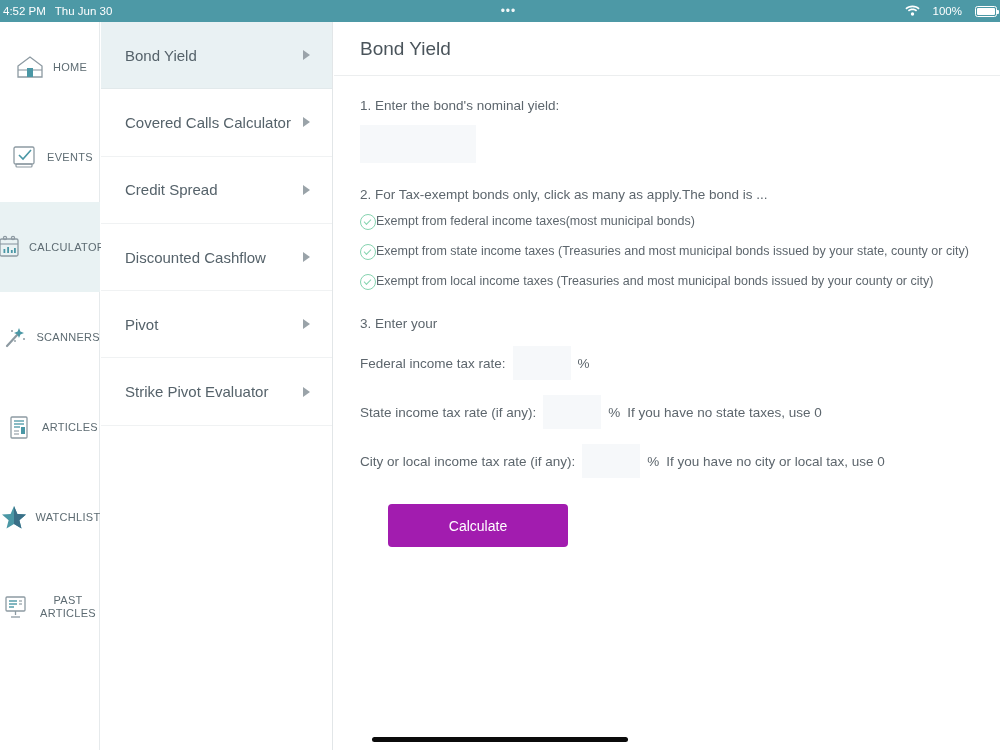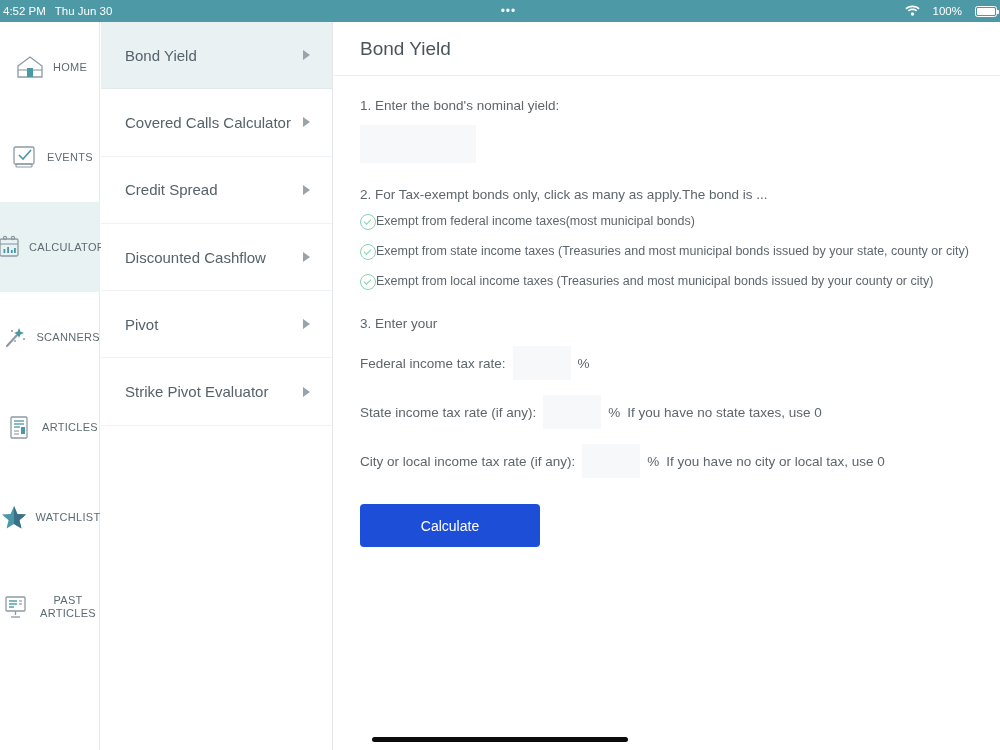--- a/index.html
+++ b/index.html
@@ -194,30 +194,31 @@
   .rate-row .lbl { white-space: nowrap; }
   .rate-row .hint { white-space: nowrap; text-align: center; }
   .field-rate-1 { width: 58px; }
   .field-rate-2 { width: 58px; }
   .field-rate-3 { width: 58px; }
 
   .calc-btn {
     margin-top: 26px;
     width: 180px;
     height: 43px;
-    background: #1d4ed8;
+    background: #a21caf;
     color: #ffffff;
     font-size: 14px;
     border: none;
     border-radius: 4px;
     font-family: "Liberation Sans", sans-serif;
     display: flex;
     align-items: center;
     justify-content: center;
     cursor: pointer;
+    margin-left: 28px;
   }
 
   .home-indicator {
     position: absolute;
     bottom: 8px;
     left: 372px;
     width: 256px;
     height: 5px;
     background: #0b0b0b;
     border-radius: 3px;

